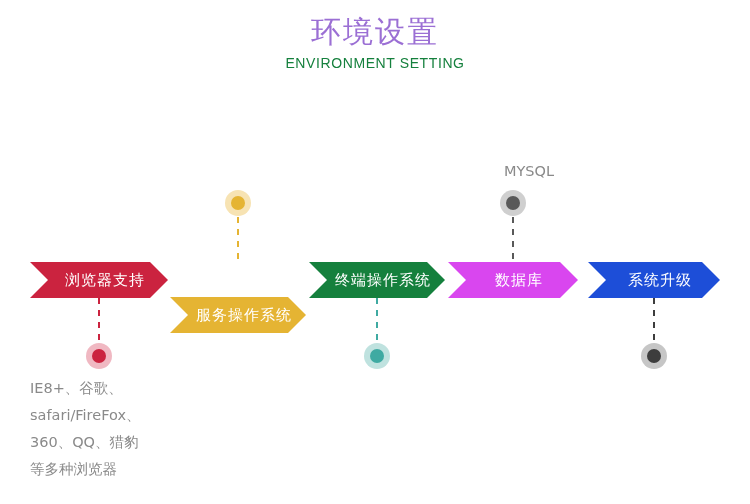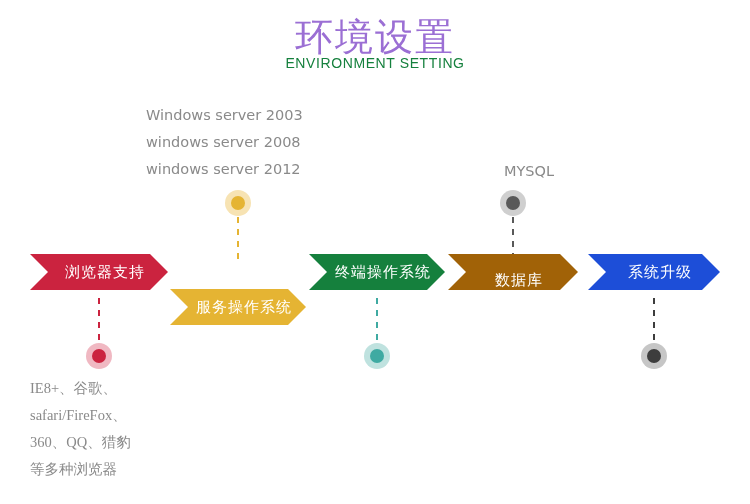--- a/index.html
+++ b/index.html
@@ -20,21 +20,21 @@
     height: 504px;
   }
 
   
   .page-title {
     position: absolute;
     left: 0;
     top: 12px;
     width: 750px;
     text-align: center;
-    font-size: 38px;
+    font-size: 30px;
     letter-spacing: 2px;
     color: #9b6fd4;
     font-family: "DejaVu Sans", "Liberation Sans", sans-serif;
     font-weight: 400;
   }
   .page-subtitle {
     position: absolute;
     left: 0;
     top: 55px;
     width: 750px;
@@ -42,21 +42,21 @@
     font-size: 14px;
     letter-spacing: 0.6px;
     color: #15803d;
     font-family: "Liberation Sans", sans-serif;
   }
 
   
   .chevron-row {
     position: absolute;
     left: 0;
-    top: 254px;
+    top: 262px;
     width: 670px;
     height: 36px;
   }
   .chevron {
     position: absolute;
     top: 0;
     height: 36px;
     display: flex;
     align-items: center;
     justify-content: center;
@@ -104,27 +104,24 @@
 </style>
 </head>
 <body>
 
 <div class="stage">
 
   <div class="page-title">环境设置</div>
 
   <div class="page-subtitle">ENVIRONMENT SETTING</div>
 
-  <div class="note" style="left:146px; top:102px;">Windows server 2003
-windows server 2008
-windows server 2012</div>
 
   <div class="note" style="left:504px; top:158px;">MYSQL</div>
 
-  <div class="note" style="left:30px; top:375px;font-family:Liberation Serif, serif;">IE8+、谷歌、
+  <div class="note" style="left:30px; top:375px;">IE8+、谷歌、
 safari/FireFox、
 360、QQ、猎豹
 等多种浏览器</div>
 
 
 
   <div id="connector-layer">
       <div class="stem" style="left: 98px; top: 298px; height: 52px; background-image: repeating-linear-gradient(rgb(203, 35, 63) 0px, rgb(203, 35, 63) 6px, transparent 6px, transparent 12px);"></div>
       <div class="dot-wrap" style="background: rgb(240, 184, 194); left: 86px; top: 343px;">
         <div class="dot-core" style="background: rgb(203, 35, 63);"></div>
@@ -150,21 +147,21 @@
   <div class="chevron-row" id="chevron-row">
       <div class="chevron" style="left: 30px; width: 138px; background: rgb(203, 35, 63);">
         <span class="chevron-label">浏览器支持</span>
       </div>
       <div class="chevron" style="left: 170px; width: 136px; background: rgb(229, 180, 51); margin-top: 35px;">
         <span class="chevron-label">服务操作系统</span>
       </div>
       <div class="chevron" style="left: 309px; width: 136px; background: #15803d;">
         <span class="chevron-label">终端操作系统</span>
       </div>
-      <div class="chevron" style="left: 448px; width: 130px; background: #a16207; align-items: flex-end;">
+      <div class="chevron" style="left: 448px; width: 130px; background: #d946ef;">
         <span class="chevron-label">数据库</span>
       </div>
       <div class="chevron" style="left: 588px; width: 132px; background: #1d4ed8;">
         <span class="chevron-label">系统升级</span>
       </div>
     </div>
 
 </div>
 
 </body></html>

